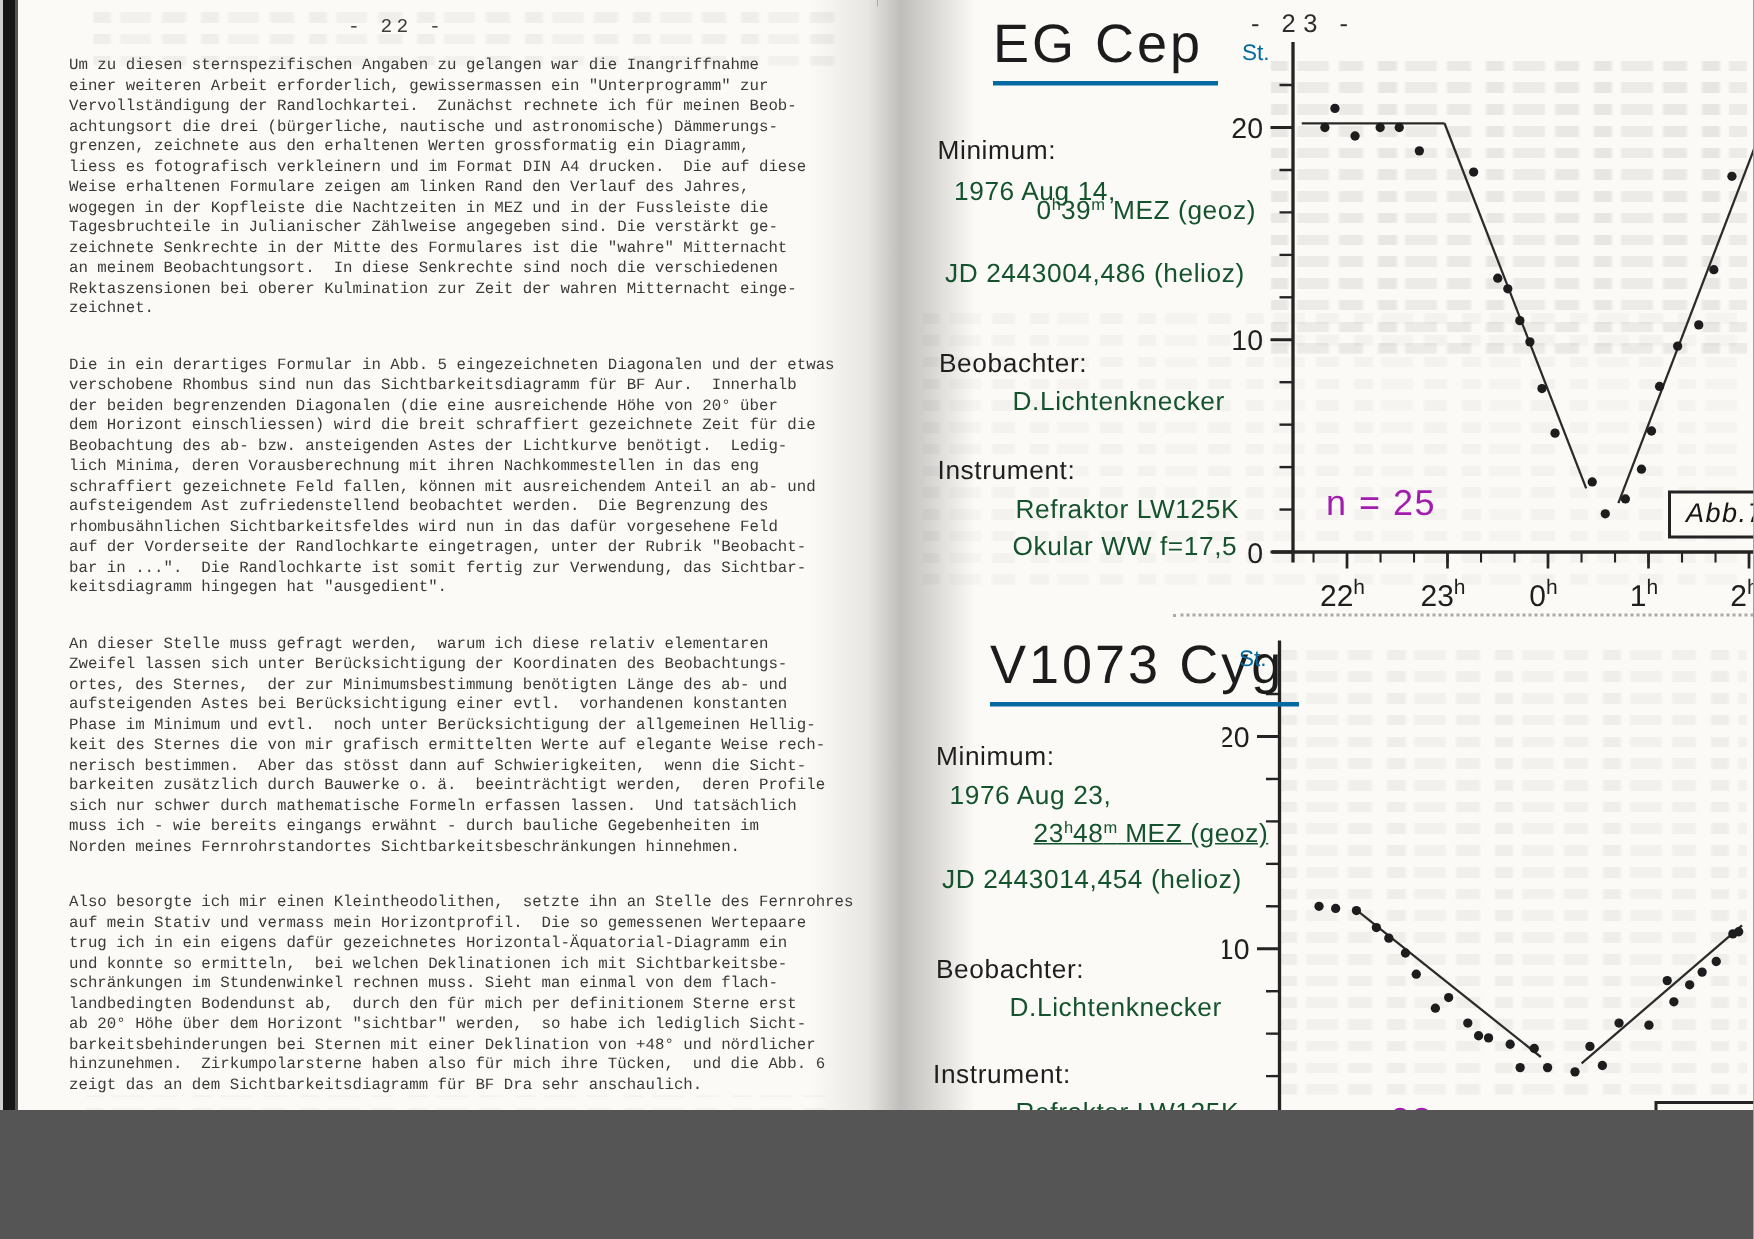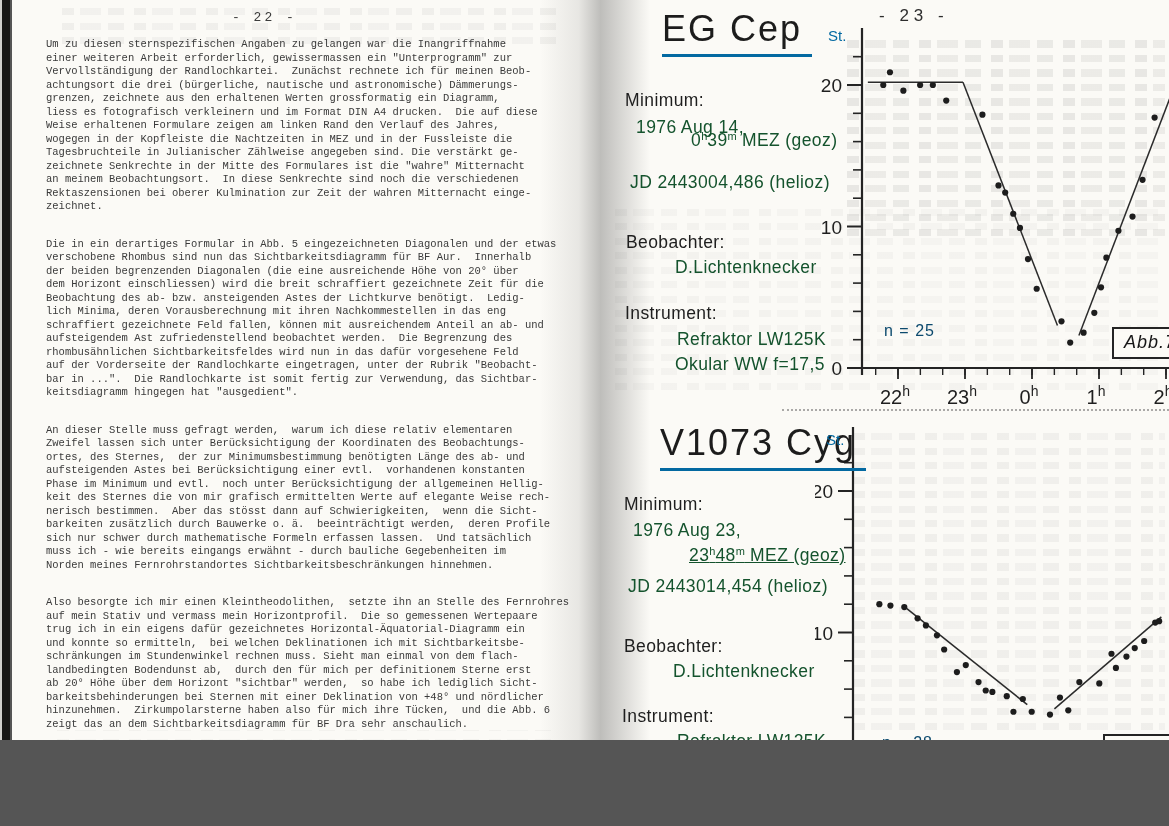--- a/index.html
+++ b/index.html
@@ -13,27 +13,27 @@
   .edge-top{position:absolute;left:12px;top:0;width:586px;height:4px;background:#111;}
   .gutter{position:absolute;left:540px;top:0;width:110px;height:826px;pointer-events:none;
      background:linear-gradient(90deg,rgba(0,0,0,0) 0%,rgba(60,60,60,.10) 35%,rgba(50,50,50,.30) 55%,rgba(0,0,0,0) 100%);}
   
   .pageno-left{position:absolute;left:232px;top:10px;font-family:"Liberation Mono",monospace;
      font-size:13px;letter-spacing:3px;color:#3c3c3c;}
   .tw{position:absolute;left:46px;top:38px;width:520px;font-family:"Liberation Mono",monospace;
      font-size:10.5px;line-height:13.5px;color:#3a3a3a;}
   .para{margin:0 0 24px 0;}
   .tw-line{white-space:pre;}
-  .pageno-right{position:absolute;left:879px;top:6px;font-size:17px;letter-spacing:5px;color:#2d2d2d;z-index:5;}
+  .pageno-right{position:absolute;left:834px;top:6px;font-size:17px;letter-spacing:5px;color:#2d2d2d;z-index:5;}
   .star-head{position:absolute;font-size:36px;letter-spacing:2px;color:#1c1c1c;z-index:5;
      border-bottom:3px solid #0369a1;padding:0 10px 4px 0;margin-left:40px;}
   .lbl{position:absolute;font-size:17.5px;color:#1e1e1e;z-index:5;letter-spacing:.4px;}
   .val{position:absolute;font-size:17.5px;color:#14532d;z-index:5;letter-spacing:.4px;margin-left:11px;}
   sup.u{font-size:11px;vertical-align:6px;letter-spacing:0;}
-  .nlab{position:absolute;font-size:16px;color:#0c4a6e;z-index:5;letter-spacing:1px;}
+  .nlab{position:absolute;font-size:24px;color:#a21caf;z-index:5;letter-spacing:1px;}
   .abb{position:absolute;border:2px solid #242424;font-style:italic;font-size:18px;color:#161616;
        padding:3px 10px 4px 10px;background:rgba(251,250,246,.85);z-index:5;letter-spacing:1px;}
   .stlab{position:absolute;font-size:15px;color:#0369a1;z-index:5;}
   svg.chart{position:absolute;z-index:3;}
   .tickY{font-family:"Liberation Sans",sans-serif;font-size:19px;fill:#1f1f1f;}
   .tickX{font-family:"Liberation Sans",sans-serif;font-size:20px;fill:#1f1f1f;}
   .supX{font-size:14px;}
   
   .bleed{position:absolute;z-index:1;pointer-events:none;filter:blur(.6px);
      background:repeating-linear-gradient(90deg,rgba(75,75,75,.14) 0 12px,transparent 12px 18px,

